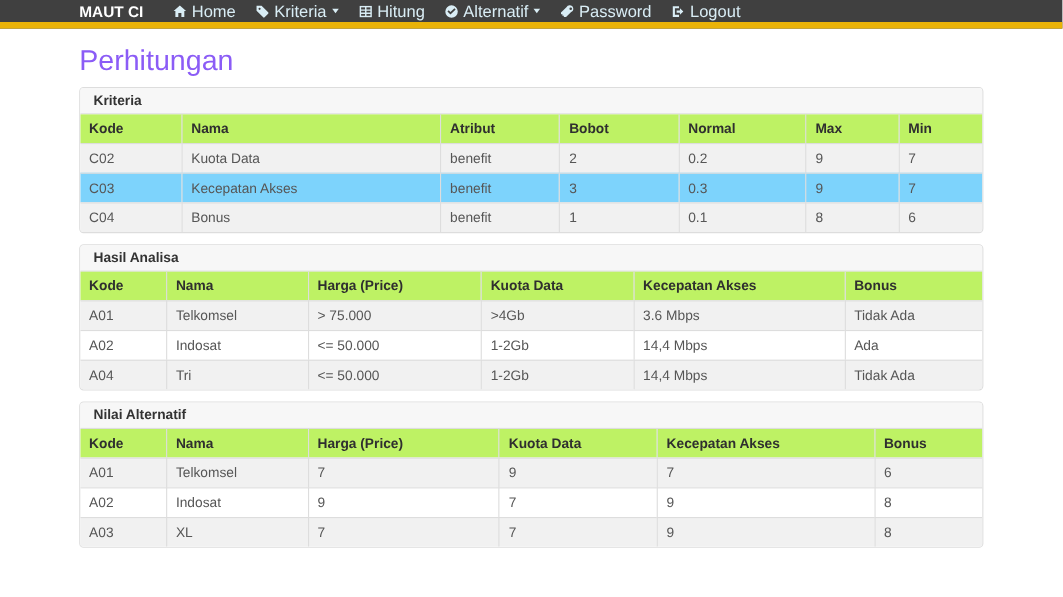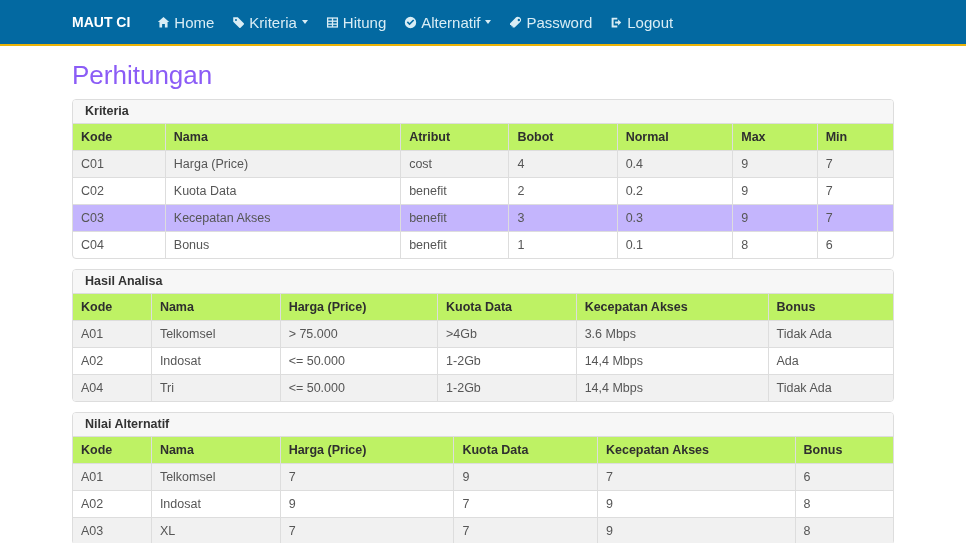--- a/index.html
+++ b/index.html
@@ -1,21 +1,21 @@
 <!DOCTYPE html>
 <html><head>
 <meta charset="utf-8">
 <style>
   * { margin:0; padding:0; box-sizing:border-box; }
   html,body { width:966px; height:543px; overflow:hidden; background:#fff; }
   body { font-family:"Liberation Sans","DejaVu Sans",sans-serif; color:#333; }
 
   
   .navbar {
-    height:46px; background:#0369a1; border-bottom:2px solid #eab308;
+    height:26px; background:#404040; border-bottom:6px solid #eab308;
     display:flex; align-items:stretch;
   }
   .nav-container {
     width:822px; margin:0 auto; display:flex; align-items:center;
   }
   .brand {
     color:#ffffff; font-weight:bold; font-size:14px; text-decoration:none;
     margin-right:18px; cursor:pointer;
   }
   .nav-item {
@@ -48,21 +48,21 @@
   }
   table { width:100%; border-collapse:separate; border-spacing:0; table-layout:fixed; }
   th, td {
     font-size:12.5px; text-align:left; padding:7px 8px; line-height:12px;
     border-left:1px solid #ddd; overflow:hidden; white-space:nowrap;
   }
   th:first-child, td:first-child { border-left:none; }
   th { color:#2f2f2f; font-weight:bold; background:#bef264; }
   td { color:#565656; border-top:1px solid #ddd; }
   tbody tr:nth-child(odd) { background:#f1f1f1; }
-  tbody tr.hl { background:#c4b5fd; }
+  tbody tr.hl { background:#7dd3fc; }
 </style>
 </head>
 <body>
 
 <nav class="navbar">
   <div class="nav-container">
     <a class="brand">MAUT CI</a>
 
     <a class="nav-item">
       <span class="ic">
@@ -148,29 +148,20 @@
             <th>Nama</th>
             <th>Atribut</th>
             <th>Bobot</th>
             <th>Normal</th>
             <th>Max</th>
             <th>Min</th>
           </tr>
         </thead>
         <tbody>
           <tr>
-            <td>C01</td>
-            <td>Harga (Price)</td>
-            <td>cost</td>
-            <td>4</td>
-            <td>0.4</td>
-            <td>9</td>
-            <td>7</td>
-          </tr>
-          <tr>
             <td>C02</td>
             <td>Kuota Data</td>
             <td>benefit</td>
             <td>2</td>
             <td>0.2</td>
             <td>9</td>
             <td>7</td>
           </tr>
           <tr class="hl">
             <td>C03</td>

